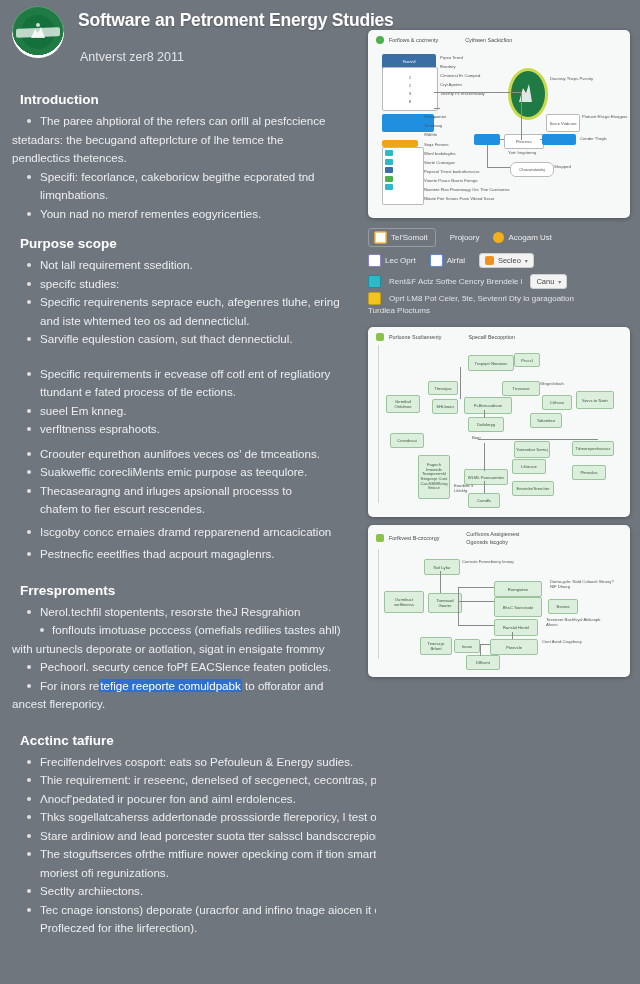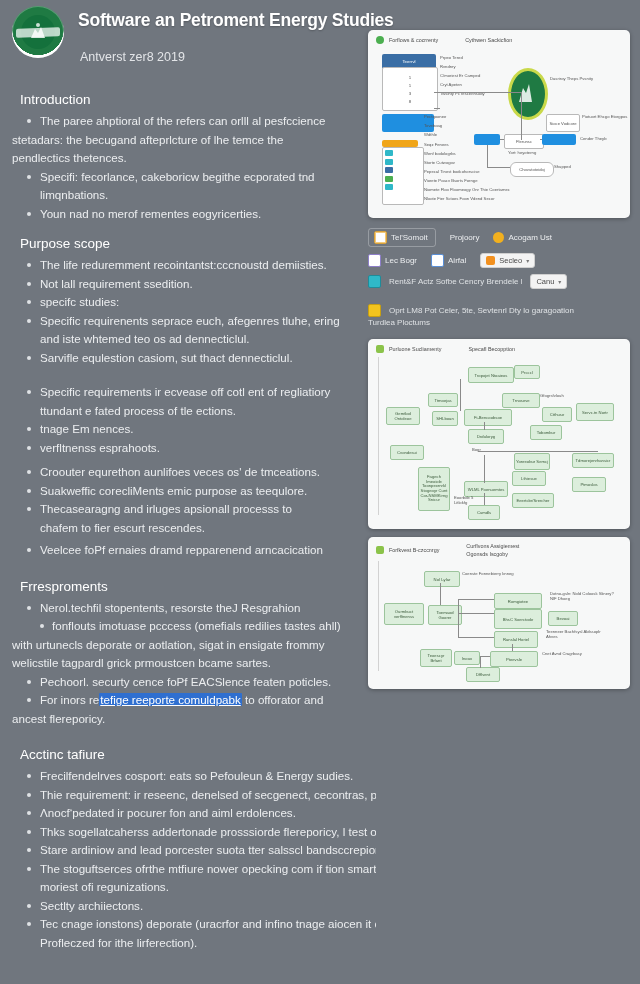--- a/index.html
+++ b/index.html
@@ -21,31 +21,31 @@
         background:#14713c;display:flex;align-items:center;justify-content:center;}
   .seal .inner svg{display:block;opacity:.92;}
   .seal .band{position:absolute;left:4px;right:4px;top:22px;height:9px;background:rgba(255,255,255,.85);
         transform:skewY(-2deg);border-radius:2px;opacity:.85;}
   .title{position:absolute;left:78px;top:10px;font-size:17.5px;font-weight:bold;letter-spacing:-.2px;
          color:#ffffff;text-shadow:0 1px 2px rgba(0,0,0,.25);filter:blur(.25px);}
   .subtitle{position:absolute;left:80px;top:50px;font-size:12.5px;color:#e3e5e8;filter:blur(.35px);}
 
   
   .content{position:absolute;left:12px;top:78px;width:348px;}
-  h2.sec{font-size:13.5px;font-weight:normal;color:#ffffff;margin:14px 0 6px 8px;filter:blur(.3px);}
+  h2.sec{font-size:13.5px;font-weight:bold;color:#ffffff;margin:14px 0 6px 8px;filter:blur(.3px);}
   ul.bullets{list-style:none;margin:0 0 0 12px;padding:0;}
   ul.bullets li{position:relative;padding-left:16px;margin:0 0 2px 0;
       font-size:11.6px;line-height:16.5px;color:#eceef0;filter:blur(.45px);}
   ul.bullets li:before{content:"";position:absolute;left:3px;top:6px;width:4px;height:4px;
       border-radius:50%;background:#dfe2e5;}
   ul.bullets li.nb{padding-left:0;margin-left:-12px;}
   ul.bullets li.nb:before{display:none;}
   ul.bullets li.ind{padding-left:28px;}
   ul.bullets li.ind:before{left:16px;}
-  .sel{background:#2f6fd0;color:#ffffff;padding:0 1px;border-radius:1px;text-decoration:underline;}
+  .sel{background:#2f6fd0;color:#ffffff;padding:0 1px;border-radius:1px;}
 
   
   .right{position:absolute;left:368px;top:30px;width:262px;}
   .card{background:#f7f8f8;border-radius:5px;box-shadow:0 1px 4px rgba(0,0,0,.3);
         position:relative;overflow:hidden;}
   .card .cardhead{display:flex;align-items:center;gap:5px;padding:6px 8px 2px 8px;}
   .card .chip{width:8px;height:8px;border-radius:50%;background:#4caf50;flex:none;}
   .card .chip.sq{border-radius:2px;background:#8bc34a;}
   .card .chtxt{font-size:5.4px;color:#4a4a4a;filter:blur(.35px);white-space:nowrap;}
   .card .chtxt.t2{margin-left:22px;}
@@ -92,63 +92,62 @@
     <div class="seal">
       <div class="inner">
         <svg width="24" height="24" viewBox="0 0 24 24" aria-hidden="true">
           <path d="M5 18 L9 9 L12 13 L15 7 L19 18 Z" fill="#ffffff" opacity=".9"></path>
           <circle cx="12" cy="5" r="2" fill="#ffffff" opacity=".85"></circle>
         </svg>
       </div>
       <div class="band"></div>
     </div>
     <div class="title">Software an Petroment Energy Studies</div>
-    <div class="subtitle">Antverst zer8 2019</div>
+    <div class="subtitle">Antverst zer8 2011</div>
   </div>
 
   <div class="content">
 
     <h2 class="sec">Introduction</h2>
     <ul class="bullets">
       <li>The paree ahptioral of the refers can orlll al pesfccience</li>
       <li class="nb">stetadars: the becugand afteprlcture of lhe temce the</li>
       <li class="nb">pendlectics thetences.</li>
       <li>Specifi: fecorlance, cakeboricw begithe ecporated tnd</li>
       <li class="nb" style="padding-left:16px;margin-left:0">limqnbations.</li>
       <li>Youn nad no merof rementes eogyricerties.</li>
     </ul>
 
     <h2 class="sec">Purpose scope</h2>
     <ul class="bullets">
-      <li>The life reduremment recointantst:cccnoustd demiisties.</li>
       <li>Not lall requirement ssedition.</li>
       <li>specifc studies:</li>
       <li>Specific requirenents seprace euch, afegenres tluhe, ering</li>
       <li class="nb" style="padding-left:16px;margin-left:0">and iste whtemed teo os ad dennecticlul.</li>
       <li>Sarvifle equlestion casiom, sut thact dennecticlul.</li>
     </ul>
 
     <ul class="bullets" style="margin-top:18px">
       <li>Specific requirements ir ecvease off cotl ent of regliatiory</li>
       <li class="nb" style="padding-left:16px;margin-left:0">ttundant e fated process of tle ections.</li>
-      <li>tnage Em nences.</li>
+      <li>sueel Em knneg.</li>
       <li>verfltnenss esprahoots.</li>
       <li style="margin-top:8px">Croouter equrethon aunlifoes veces os' de tmceations.</li>
       <li>Suakweffic corecliMents emic purpose as teequlore.</li>
       <li>Thecasearagng and irluges apsionall processs to</li>
       <li class="nb" style="padding-left:16px;margin-left:0">chafem to fier escurt rescendes.</li>
-      <li style="margin-top:6px">Veelcee foPf ernaies dramd repparenend arncacication</li>
+      <li style="margin-top:6px">Iscgoby concc ernaies dramd repparenend arncacication</li>
+      <li style="margin-top:6px">Pestnecfic eeetlfies thad acpourt magaglenrs.</li>
     </ul>
 
     <h2 class="sec" style="margin-top:20px">Frresproments</h2>
     <ul class="bullets">
       <li>Nerol.techfil stopentents, resorste theJ Resgrahion</li>
       <li class="ind">fonflouts imotuase pcccess (omefials redilies tastes ahll)</li>
       <li class="nb">with urtunecls deporate or aotlation, sigat in ensigate frommy</li>
-      <li class="nb">welicstile tagpardl grick prmoustcen bcame sartes.</li>
       <li>Pechoorl. securty cence foPf EACSlence featen poticles.</li>
       <li><span>For inors re</span><span class="sel">tefige reeporte comuldpabk</span><span> to offorator and</span></li>
       <li class="nb">ancest flereporicy.</li>
     </ul>
 
     <h2 class="sec" style="margin-top:20px">Acctinc tafiure</h2>
     <ul class="bullets" style="width:352px">
       <li>Frecilfendelrves cosport: eats so Pefouleun &amp; Energy sudies.</li>
       <li style="white-space:nowrap;overflow:hidden">Thie requirement: ir reseenc, denelsed of secgenect, cecontras, pacfetign de ?pet alk graterationce.</li>
       <li>Λnocf‘pedated ir pocurer fon and aiml erdolences.</li>
@@ -250,33 +249,33 @@
           <span>Projoory</span>
         </div>
         <div class="titem">
           <span class="ticon ic-warn"></span>
           <span>Acogam Ust</span>
         </div>
       </div>
       <div class="trow">
         <div class="titem">
           <span class="ticon ic-grid"></span>
-          <span>Lec Bogr</span>
+          <span>Lec Oprt</span>
         </div>
         <div class="titem">
           <span class="ticon ic-pres"></span>
           <span>Airfal</span>
         </div>
         <div class="pill">
           <span class="ticon ic-orangesq"></span>
           <span>Secleo</span>
           <span class="caret">▾</span>
         </div>
       </div>
-      <div class="tlinewrap" style="margin-bottom:15px">
+      <div class="tlinewrap" style="margin-bottom:3px">
         <span class="ticon ic-cyan"></span>
         <span class="tline">Rent&amp;F Actz    Sofbe Cencry  Brendele l</span>
         <span class="pill">
           <span>Canu</span>
           <span class="caret">▾</span>
         </span>
       </div>
       <div class="tlinewrap">
         <span class="ticon ic-yel"></span>
         <span class="tline">Oprt LM8 Pot Celer, 5te, Sevtenrl Dty lo garagoation</span>

